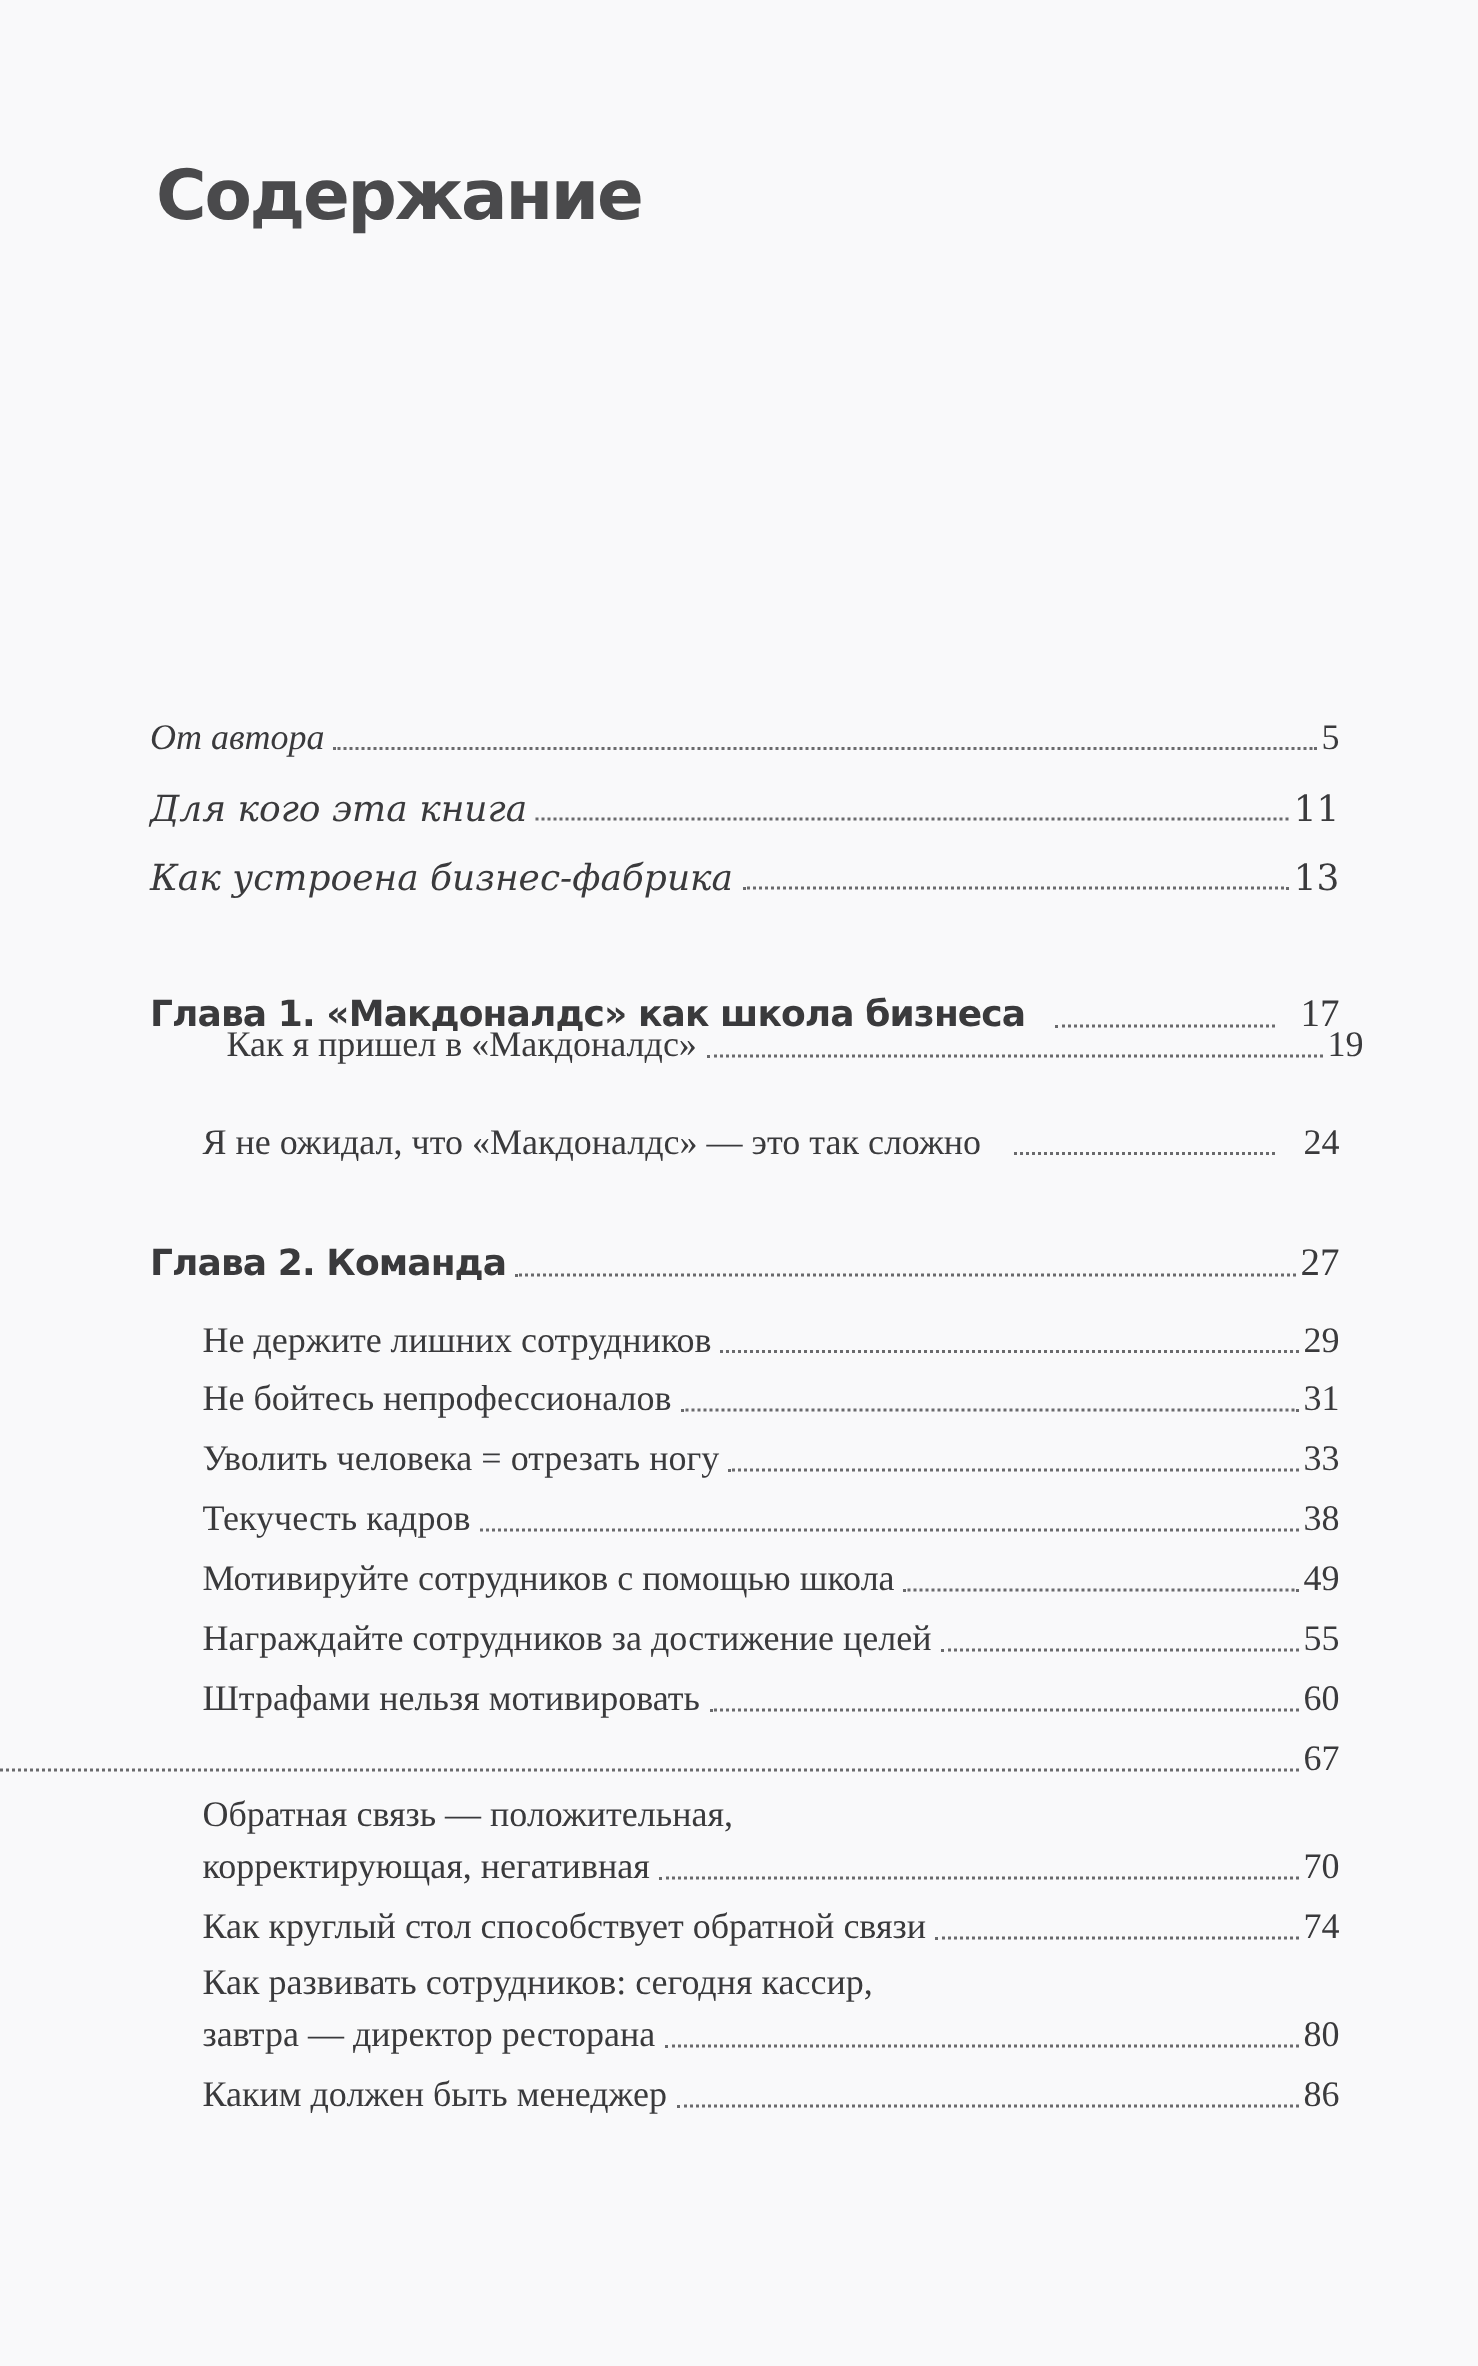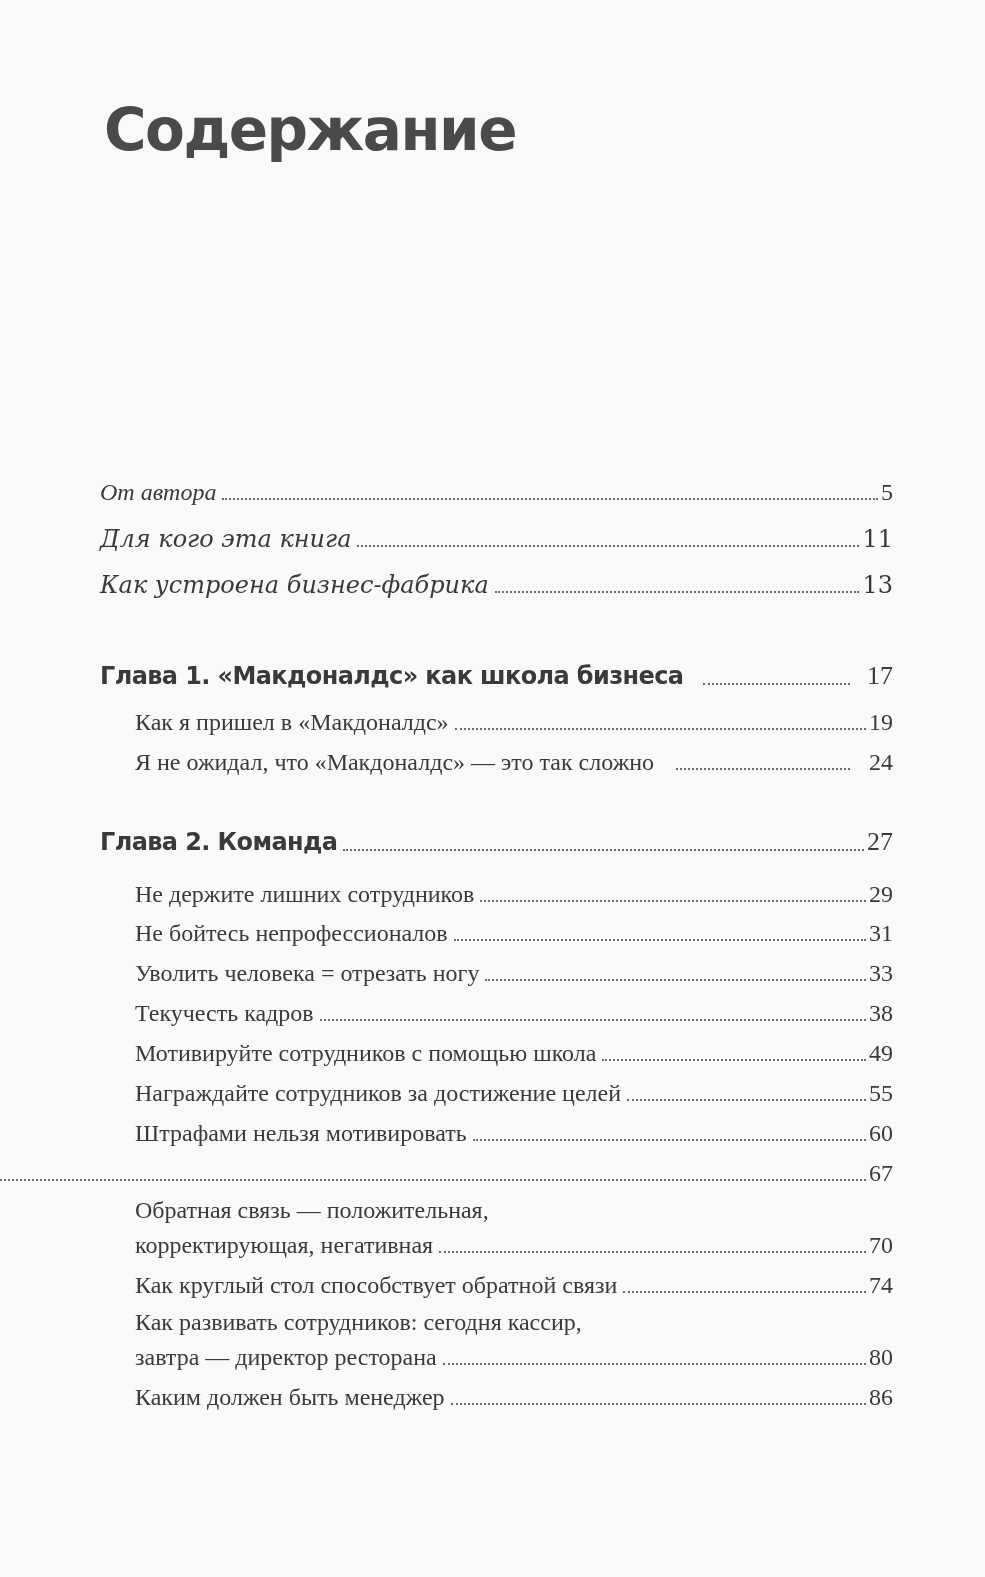--- a/index.html
+++ b/index.html
@@ -13,21 +13,21 @@
       position: relative;
       overflow: hidden;
       color: #3b3b3d;
     }
     .page-title {
       position: absolute;
       left: 104px;
       top: 100px;
       font-family: "DejaVu Sans", sans-serif;
       font-weight: bold;
-      font-size: 58px;
+      font-size: 46px;
       letter-spacing: -1.5px;
       color: #4a4a4c;
       margin: 0;
       line-height: 60px;
     }
     .toc-row {
       position: absolute;
       left: 0;
       width: 893px;
       display: flex;
@@ -102,21 +102,21 @@
   <span class="label">Как устроена бизнес-фабрика</span>
   <span class="leader"></span>
   <span class="page">13</span>
 </div>
 
 <div class="toc-row chapter" style="top:660px;gap:14px;">
   <span class="label">Глава 1. «Макдоналдс» как школа бизнеса</span>
   <span class="leader"></span>
   <span class="page">17</span>
 </div>
-<div class="toc-row section" style="top:707px;">
+<div class="toc-row section" style="top:682px;padding-left:16px;">
   <span class="label">Как я пришел в «Макдоналдс»</span>
   <span class="leader"></span>
   <span class="page">19</span>
 </div>
 <div class="toc-row section" style="top:747px;gap:16px;">
   <span class="label">Я не ожидал, что «Макдоналдс» — это так сложно</span>
   <span class="leader"></span>
   <span class="page">24</span>
 </div>
 

